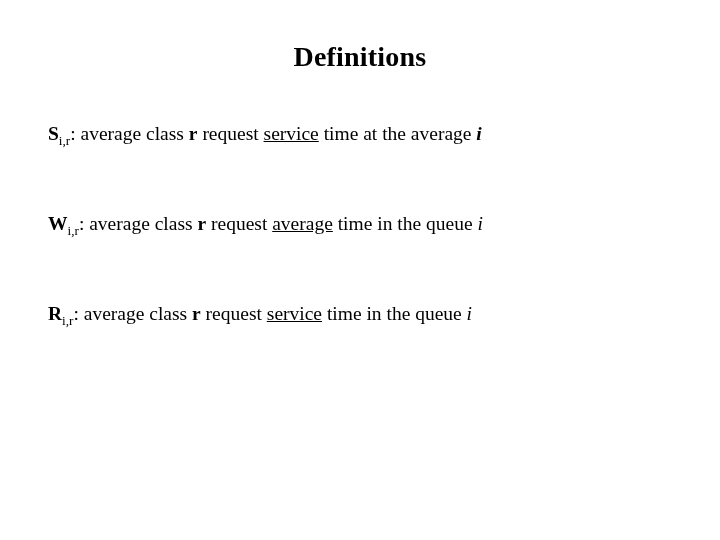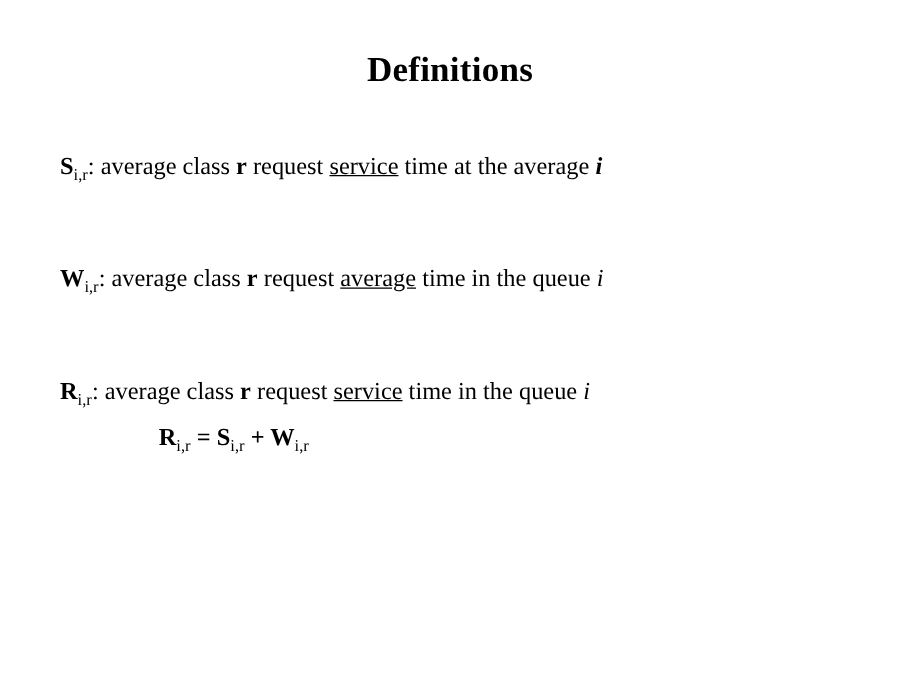--- a/index.html
+++ b/index.html
@@ -102,17 +102,14 @@
   </div>
 
   <div class="def-line def-line--2">
     <span class="var">W</span><span class="sub">i,r</span><span>:</span><span> average class </span><span class="bold-r">r</span><span> request </span><span class="kw-underline">average</span><span> time in the queue </span><span class="idx-italic">i</span>
   </div>
 
   <div class="def-line def-line--3">
     <span class="var">R</span><span class="sub">i,r</span><span>:</span><span> average class </span><span class="bold-r">r</span><span> request </span><span class="kw-underline">service</span><span> time in the queue </span><span class="idx-italic">i</span>
   </div>
 
-  <div class="eq-line">
-    <span class="var">R</span><span class="sub">i,r</span><span class="op"> = </span><span class="var">S</span><span class="sub">i,r</span><span class="op"> + </span><span class="var">W</span><span class="sub">i,r</span>
-  </div>
 
 </div>
 
 </body></html>

